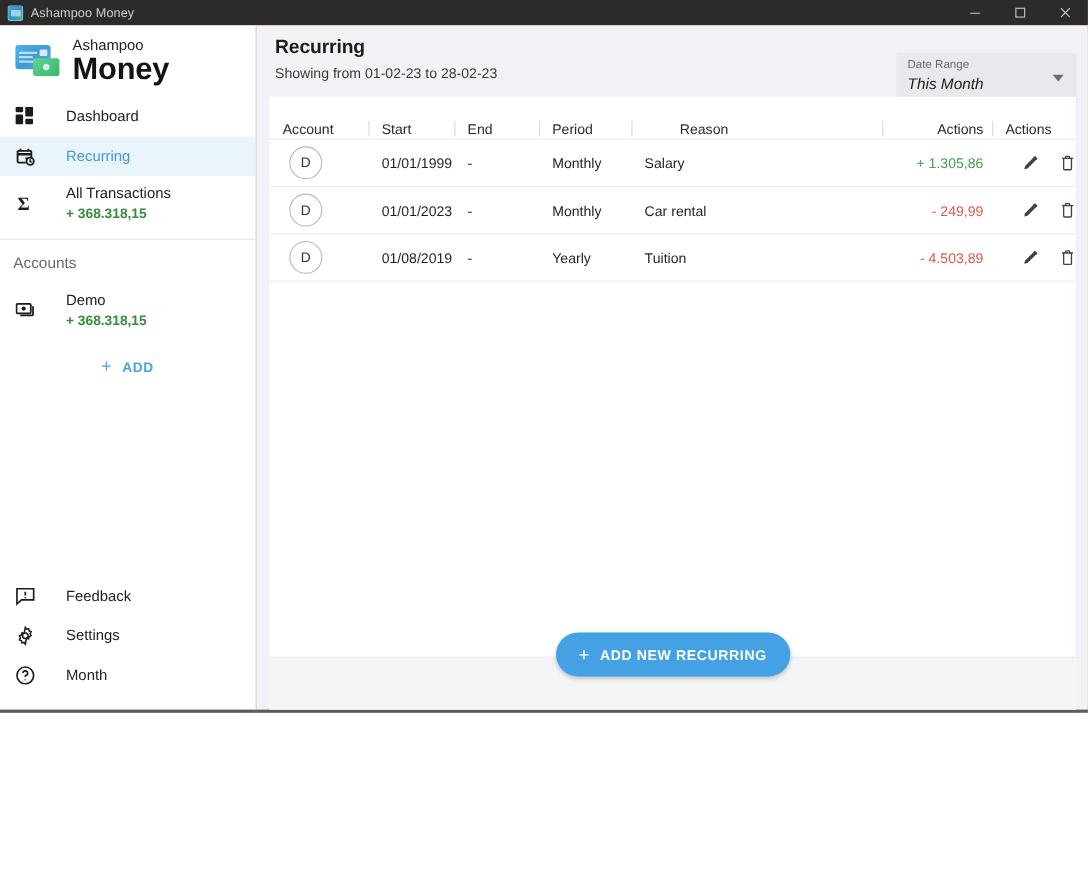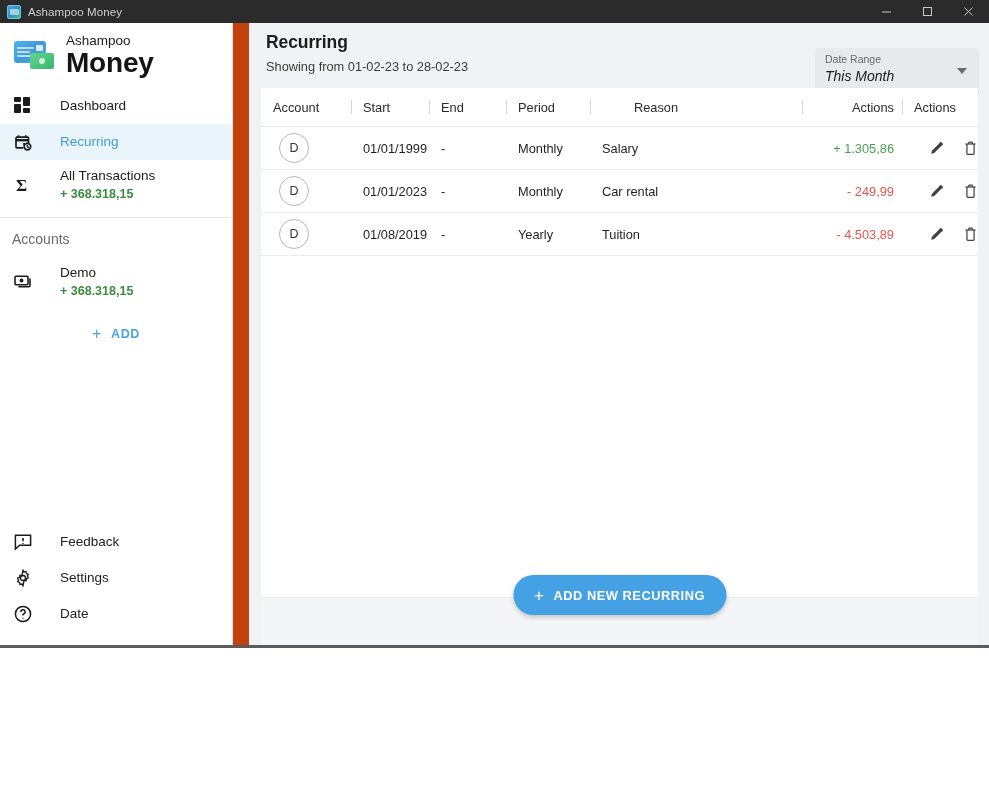--- a/index.html
+++ b/index.html
@@ -52,21 +52,21 @@
   .win-btn {
     width: 41px; height: 23px;
     display: flex; align-items: center; justify-content: center;
     color: #c8c8c8;
     font-size: 11px;
     line-height: 1;
   }
   .win-btn svg { display: block; }
 
   
-  .body { flex: 1 1 auto; display: flex; min-height: 0; background:#c2410c;gap:16px; }
+  .body { flex: 1 1 auto; display: flex; min-height: 0; background:#c2410c; }
 
   
   .sidebar {
     width: 233px;
     flex: 0 0 233px;
     background: #ffffff;
     border-right: 1px solid #e2e3e7;
     display: flex; flex-direction: column;
     position: relative;
   }
@@ -193,21 +193,21 @@
     background: #ffffff;
     margin: 0 11px 0 0;
     display: flex; flex-direction: column;
     min-height: 0;
     position: relative;
   }
 
   
   .table { display: flex; flex-direction: column; }
   .thead {
-    display: flex; align-items: center;
+    display: flex; align-items: flex-end;
     height: 39px;
     border-bottom: 1px solid #e7e8ea;
     padding: 0 0 0 0;
   }
   .th {
     font-size: 12.8px;
     color: #2a2a2a;
     position: relative;
     padding-left: 12px;
     display: flex; align-items: center;
@@ -441,21 +441,21 @@
 
         <div class="nav-item">
           <span class="nav-icon">
             <svg width="18" height="18" viewBox="0 0 18 18" fill="none" stroke="currentColor" stroke-width="1.5">
               <circle cx="9" cy="9" r="7.6"></circle>
               <path d="M6.9 6.9a2.1 2.1 0 1 1 2.6 2.1c-.5.2-.6.6-.6 1.1v.4" stroke-width="1.5"></path>
               <path d="M8.9 12.7v.7" stroke-width="1.7"></path>
             </svg>
           </span>
           <span class="nav-label-wrap">
-            <span class="nav-label">Date</span>
+            <span class="nav-label">Month</span>
           </span>
         </div>
 
       </div>
     </div>
 
     <div class="content">
 
       <div class="content-header">
         <div class="header-texts">

